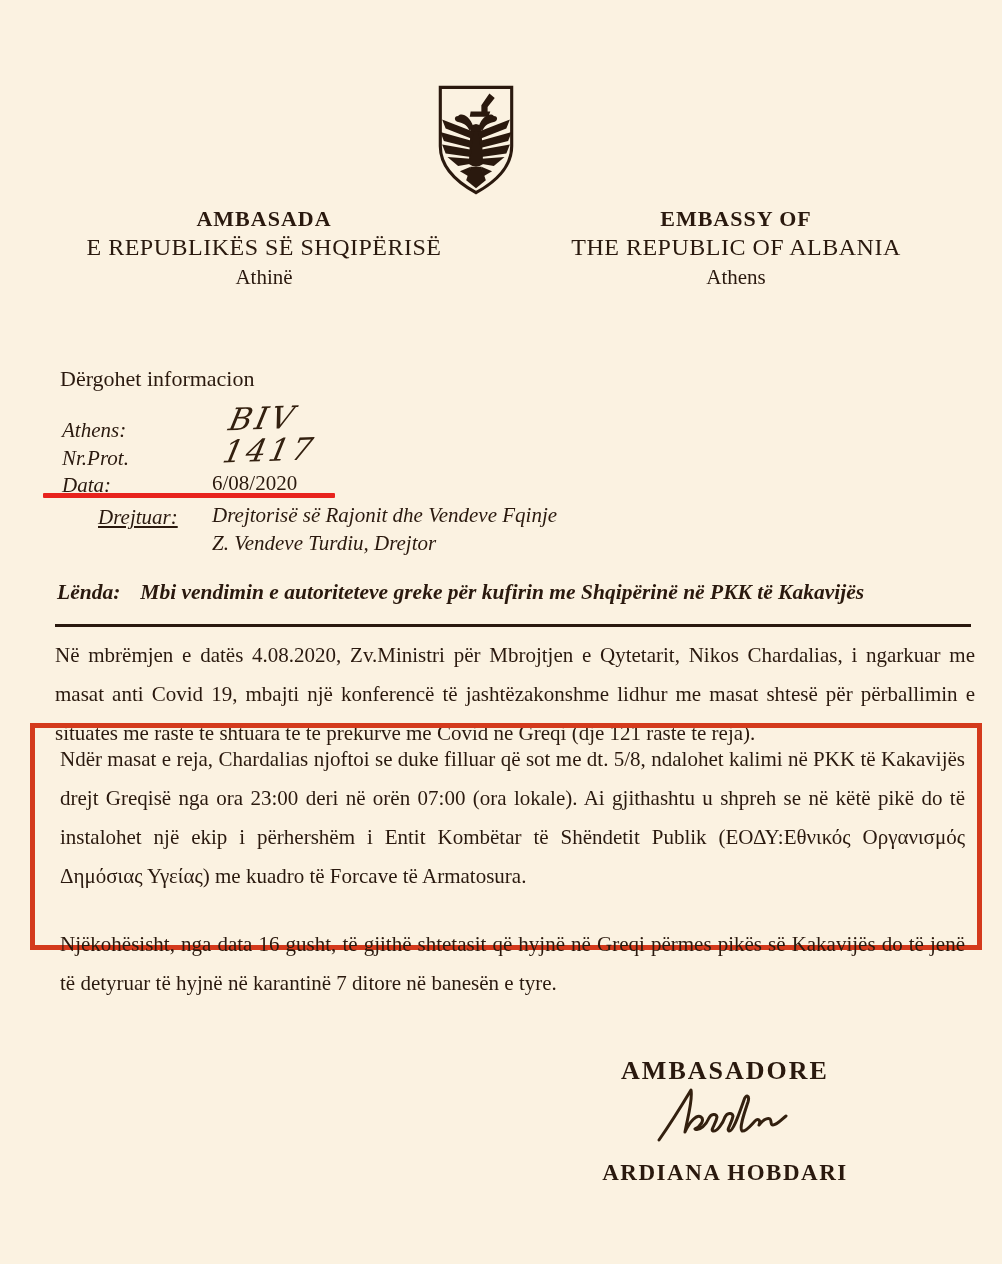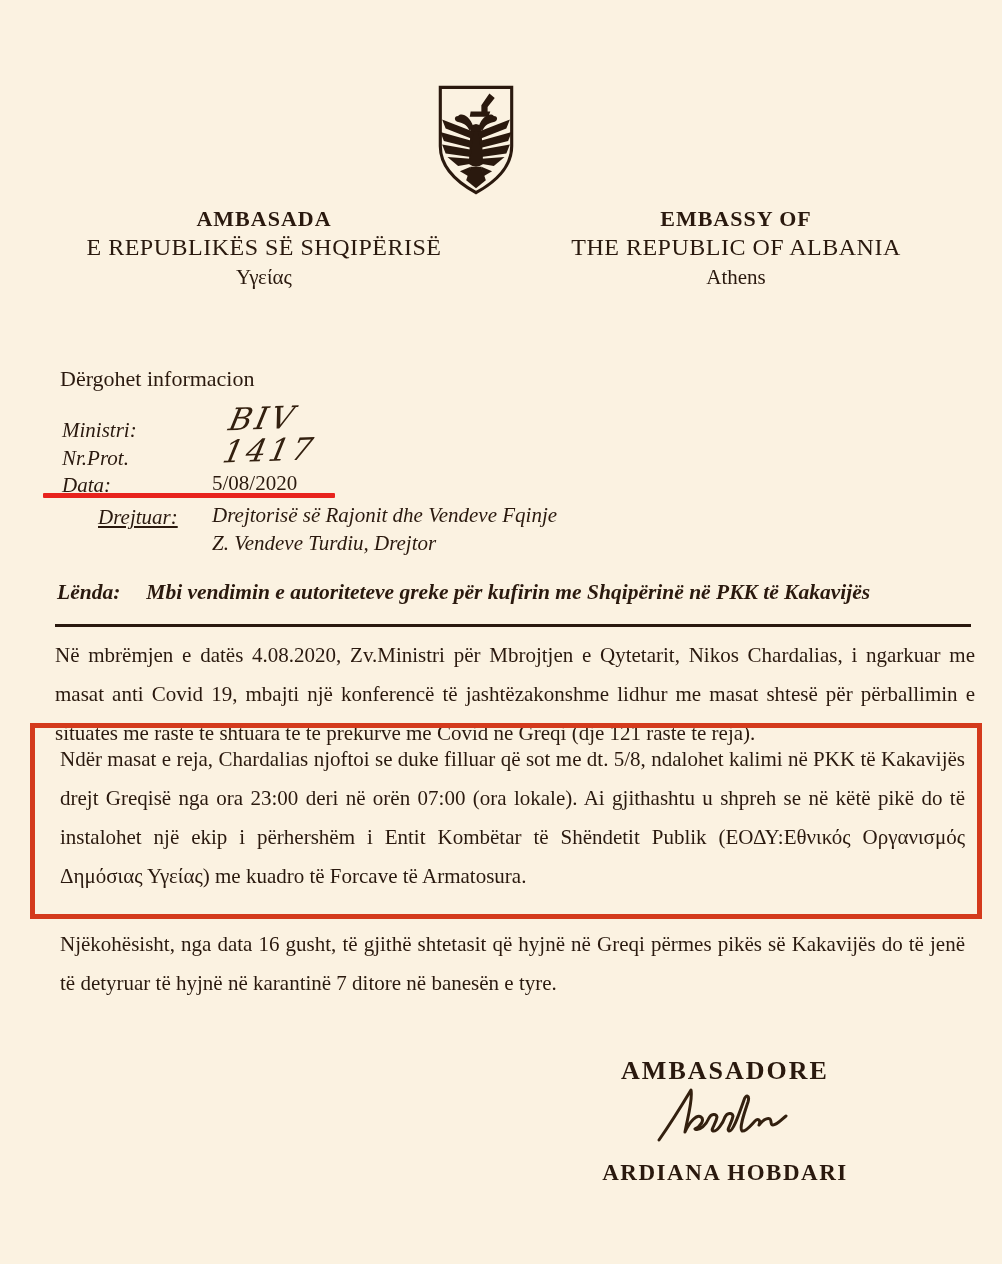--- a/index.html
+++ b/index.html
@@ -54,54 +54,54 @@
         <path d="M55 76 L88 70 L84 80 L56 84 Z"></path>
         <path d="M56 86 L82 84 L70 94 L57 92 Z"></path>
         <path d="M56 95 L68 100 L58 106 Z"></path>
       </g>
     </svg>
   </div>
 
   <div class="abs center" style="left:38px;top:206px;width:452px;">
     <div class="hdr1">AMBASADA</div>
     <div class="hdr2">E  REPUBLIKËS SË SHQIPËRISË</div>
-    <div class="hdr3">Υγείας</div>
+    <div class="hdr3">Athinë</div>
   </div>
 
   <div class="abs center" style="left:512px;top:206px;width:448px;">
     <div class="hdr1">EMBASSY OF</div>
     <div class="hdr2">THE REPUBLIC OF ALBANIA</div>
     <div class="hdr3">Athens</div>
   </div>
 
   <div class="abs val" style="left:60px;top:366px;font-size:22px;">Dërgohet informacion</div>
 
-  <div class="abs lbl" style="left:62px;top:418px;">Ministri:</div>
+  <div class="abs lbl" style="left:62px;top:418px;">Athens:</div>
   <div class="abs lbl" style="left:62px;top:446px;">Nr.Prot.</div>
   <div class="abs lbl" style="left:62px;top:473px;">Data:</div>
   <div class="abs lbl u" style="left:62px;top:505px;">Drejtuar:</div>
 
   <div class="abs" style="left:230px;top:400px;"><span class="hand">BIV</span></div>
   <div class="abs" style="left:224px;top:432px;"><span class="hand">1417</span></div>
-  <div class="abs val" style="left:212px;top:471px;">5/08/2020</div>
+  <div class="abs val" style="left:212px;top:471px;">6/08/2020</div>
   <div class="abs lbl" style="left:212px;top:503px;">Drejtorisë së Rajonit dhe Vendeve Fqinje</div>
   <div class="abs lbl" style="left:212px;top:531px;">Z. Vendeve Turdiu, Drejtor</div>
 
   <div class="abs redline" style="left:43px;top:493px;width:292px;"></div>
 
   <div class="abs" style="left:57px;top:580px;width:920px;">
     <span class="subj">Lënda:</span>
-    <span class="subj" style="margin-left:22px;">Mbi vendimin e autoriteteve greke për kufirin me Shqipërinë në PKK të Kakavijës</span>
+    <span class="subj" style="margin-left:16px;">Mbi vendimin e autoriteteve greke për kufirin me Shqipërinë në PKK të Kakavijës</span>
   </div>
 
   <div class="abs rule" style="left:55px;top:624px;width:916px;"></div>
 
   <div class="abs body-txt" style="left:55px;top:636px;width:920px;">Në mbrëmjen e datës 4.08.2020, Zv.Ministri për Mbrojtjen e Qytetarit, Nikos Chardalias, i ngarkuar me masat anti Covid 19, mbajti një konferencë të jashtëzakonshme lidhur me masat shtesë për përballimin e situatës me raste të shtuara të të prekurve me Covid në Greqi (dje 121 raste të reja).</div>
 
-  <div class="abs redbox" style="left:30px;top:723px;width:952px;height:196px;">
+  <div class="abs redbox" style="left:30px;top:723px;width:952px;height:227px;">
     <div class="body-txt" style="width:905px;margin-left:3px;">Ndër masat e reja, Chardalias njoftoi se duke filluar që sot me dt. 5/8, ndalohet kalimi në PKK të Kakavijës drejt Greqisë nga ora 23:00 deri në orën 07:00 (ora lokale). Ai gjithashtu u shpreh se në këtë pikë do të instalohet një ekip i përhershëm i Entit Kombëtar të Shëndetit Publik (ΕΟΔΥ:Εθνικός Οργανισμός Δημόσιας Υγείας) me kuadro të Forcave të Armatosura.</div>
     <div class="body-txt" style="width:905px;margin-left:3px;margin-top:29px;">Njëkohësisht, nga data 16 gusht, të gjithë shtetasit që hyjnë në Greqi përmes pikës së Kakavijës do të jenë të detyruar të hyjnë në karantinë 7 ditore në banesën e tyre.</div>
   </div>
 
   <div class="abs center sig-title" style="left:560px;top:1056px;width:330px;">AMBASADORE</div>
 
   <div class="abs" style="left:652px;top:1086px;width:166px;height:60px;">
     <svg width="166" height="60" viewBox="0 0 160 60" fill="none" stroke="#33200f" stroke-width="3" stroke-linecap="round" stroke-linejoin="round">
       <path d="M4 54 C18 34 30 14 36 4 C38 14 32 34 30 46 C35 35 42 28 46 31 C50 34 45 41 40 43 C45 45 51 39 54 32 C56 28 61 27 62 31 C61 38 55 44 58 45 C62 46 68 37 70 31 C72 27 77 26 78 30 C77 37 71 44 74 45 C78 46 84 28 89 14 C91 8 95 9 93 16 C89 28 84 42 87 45 C91 46 96 39 100 35 C103 32 106 34 104 39 C107 35 112 31 115 33 C117 35 115 39 118 39 C122 39 127 33 131 30"></path>
     </svg>

